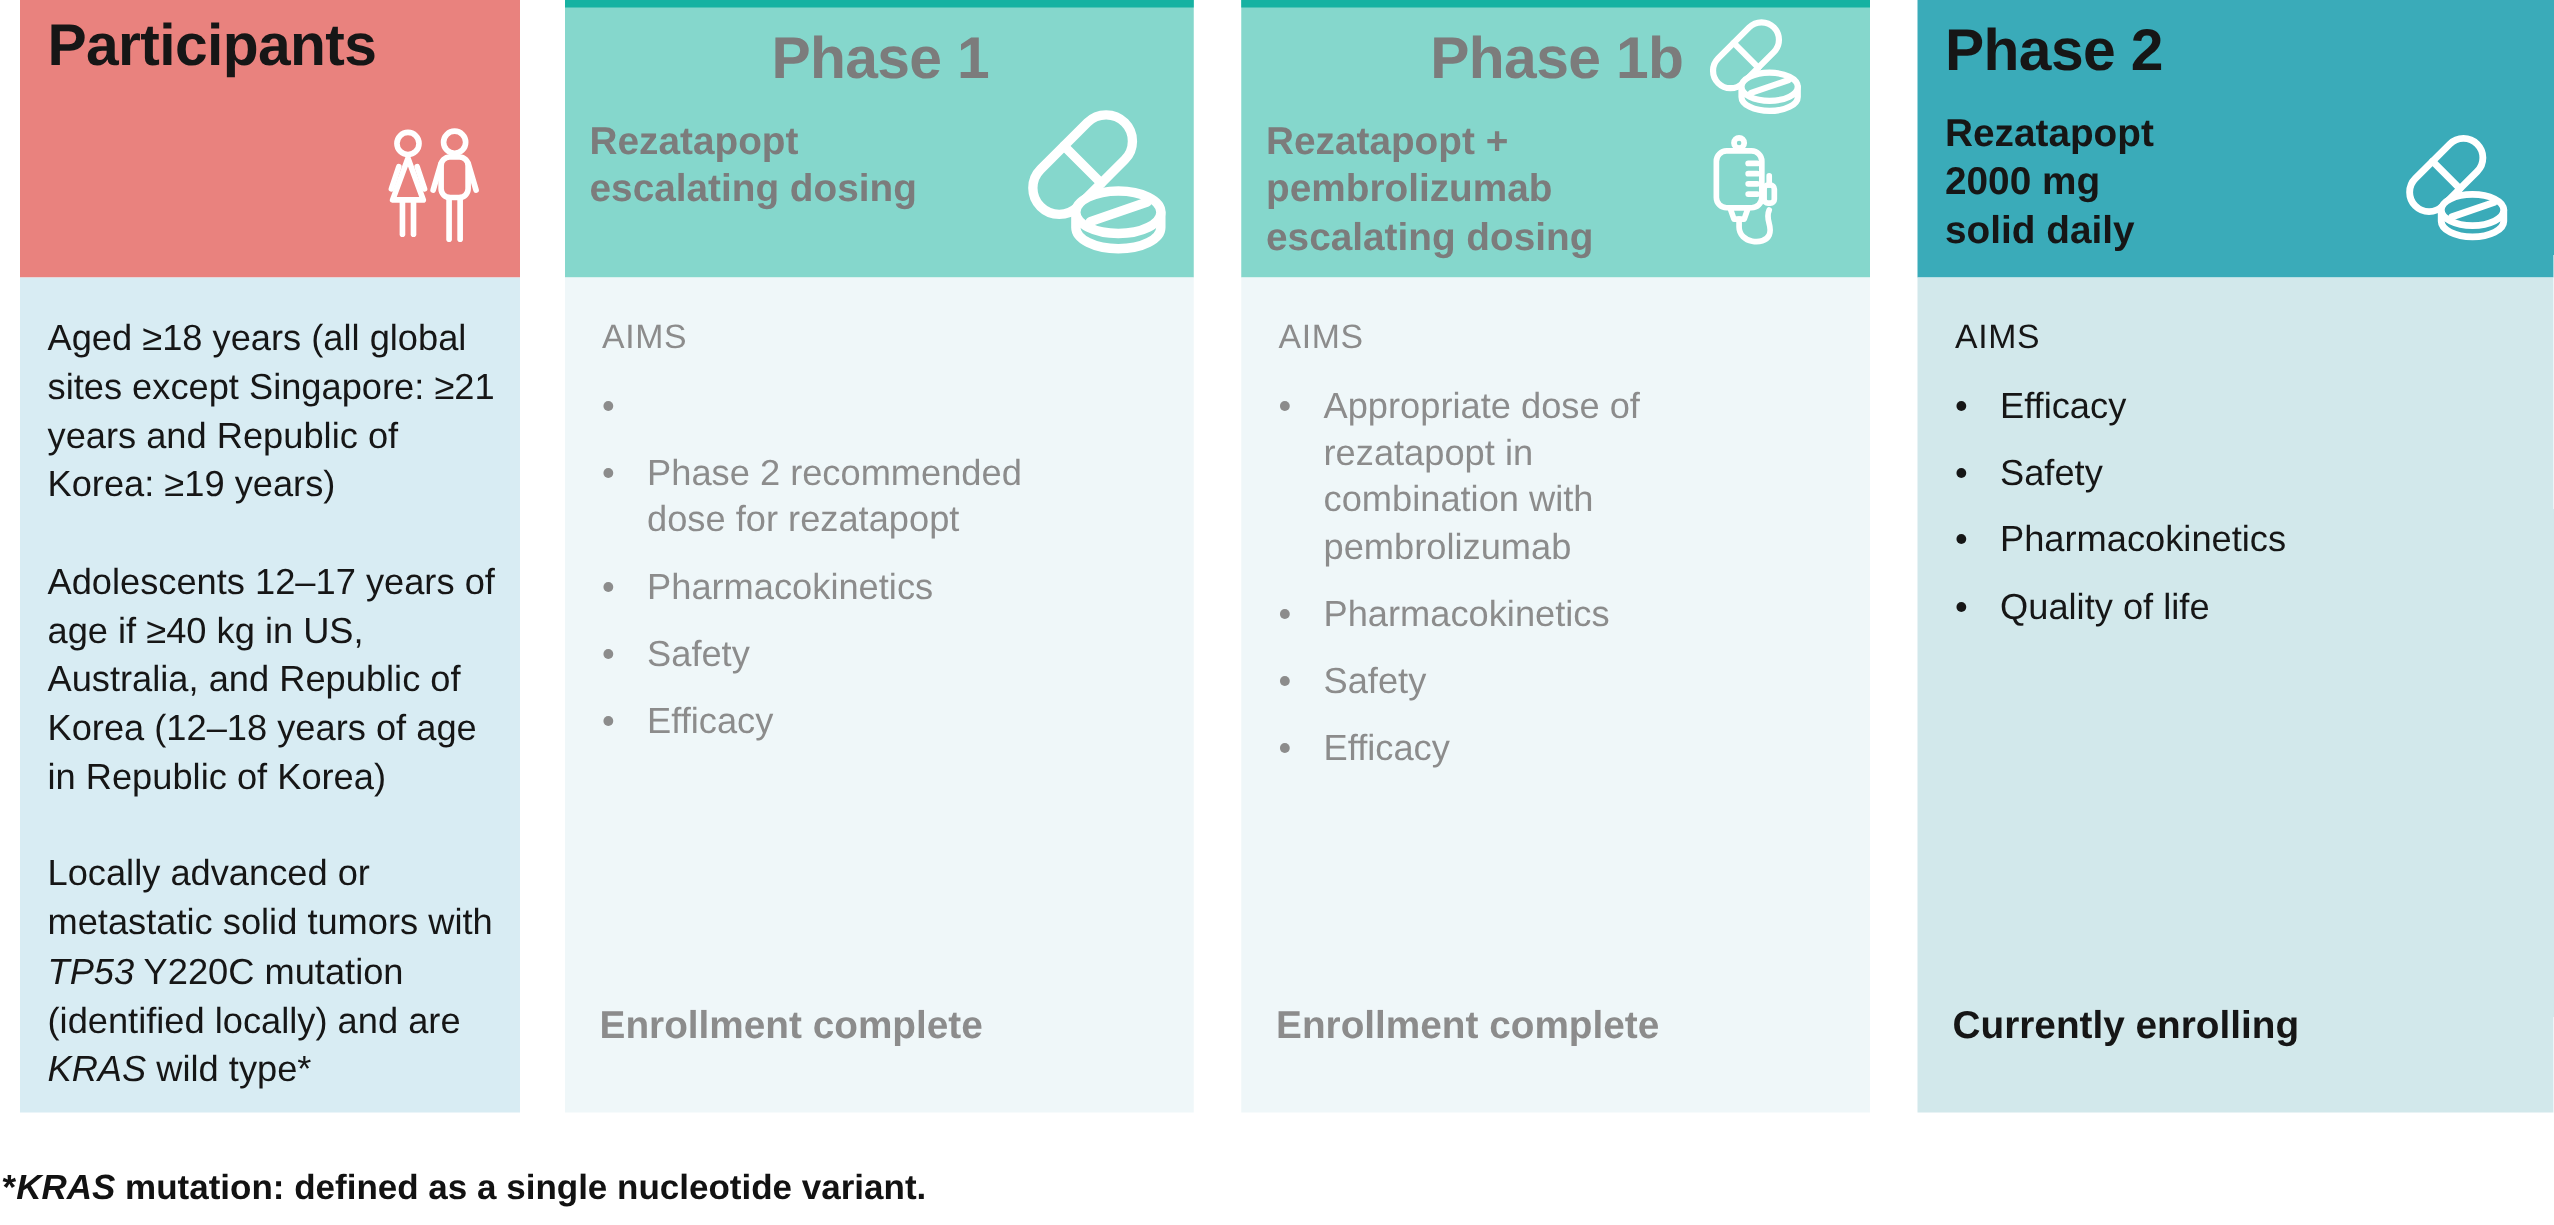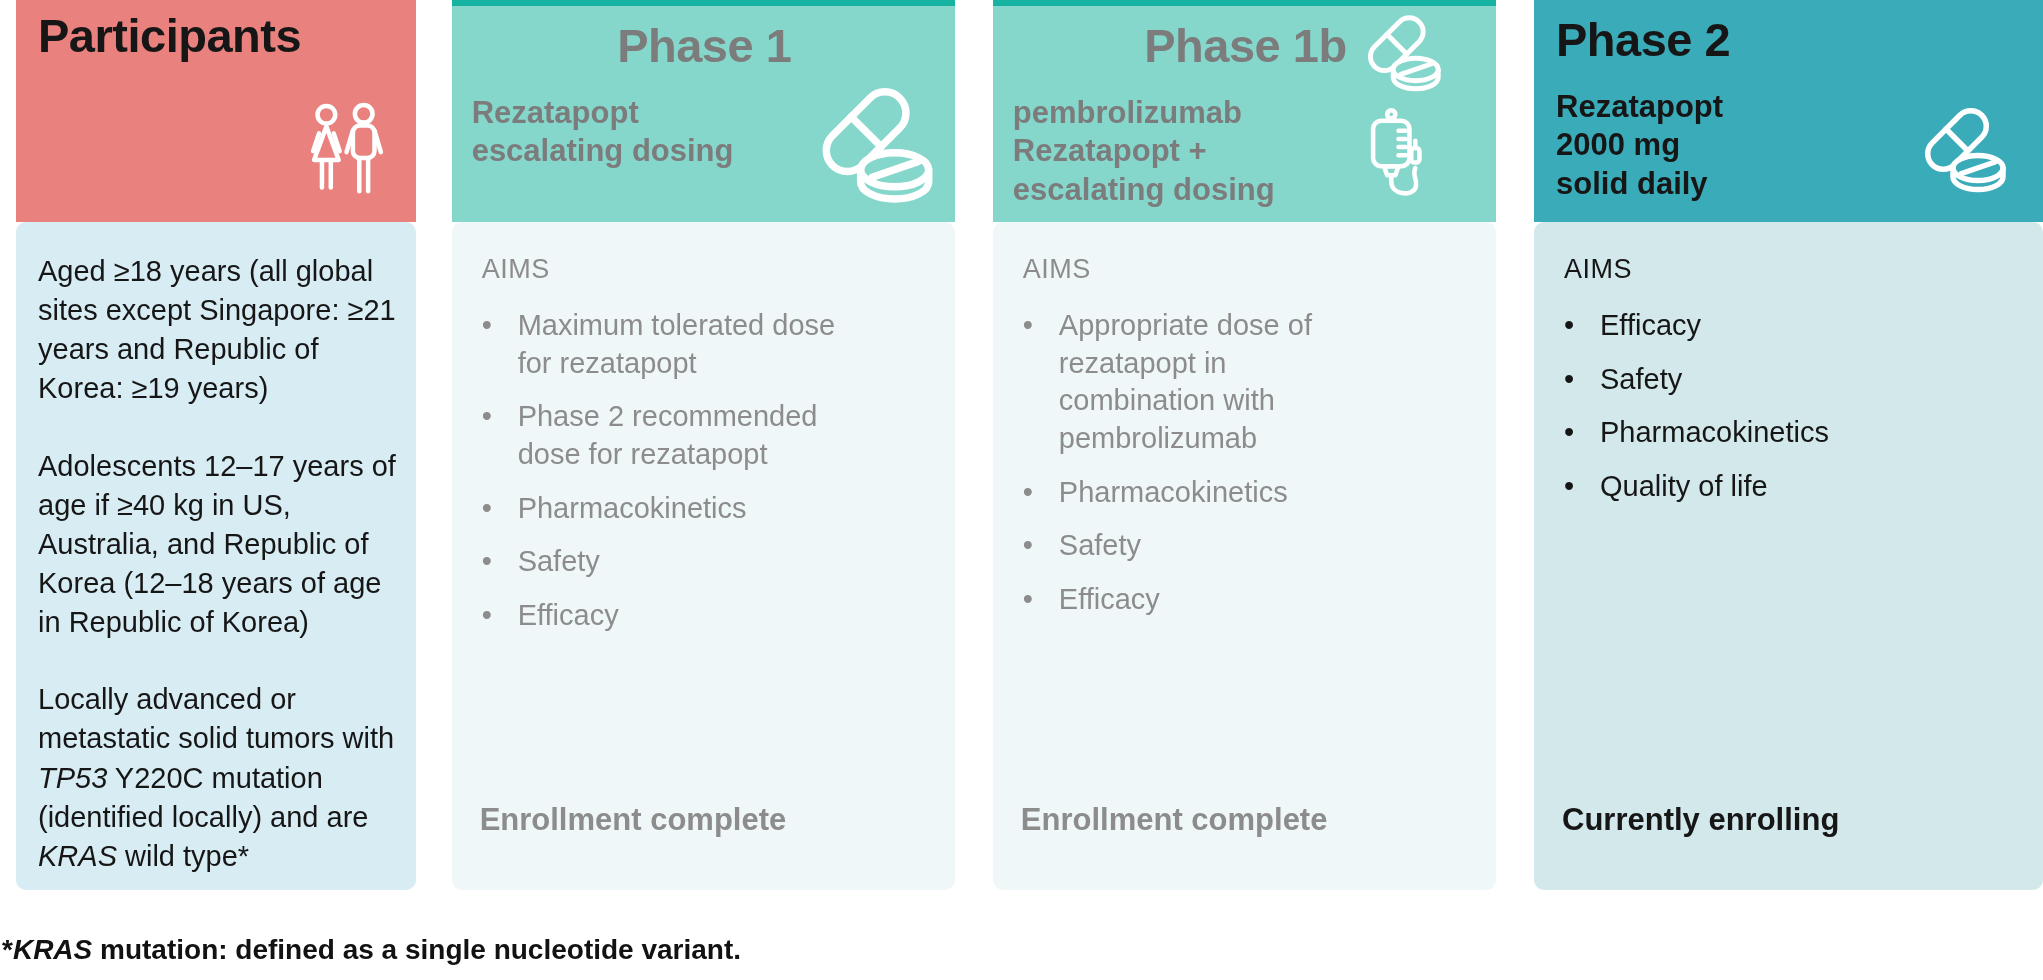--- a/index.html
+++ b/index.html
@@ -18,21 +18,21 @@
   .phase1 .header,.phase1b .header{background:var(--teal-header,#85D7CC);padding:20px 18px 0 20px;--icon-bg:var(--teal-header,#85D7CC);}
   .phase2 .header{background:var(--phase2-header,#3AABB9);padding:14px 18px 0 22px;--icon-bg:var(--phase2-header,#3AABB9);}
 
   .title{font-size:47px;font-weight:800;letter-spacing:-0.5px;line-height:1.12;}
   .participants .title,.phase2 .title{color:var(--ink,#161616);}
   .phase1 .title,.phase1b .title{color:var(--gray-title,#7C7C7C);text-align:center;}
   .subtitle{margin-top:21px;font-size:31px;font-weight:700;line-height:1.25;}
   .phase1 .subtitle,.phase1b .subtitle{color:var(--gray-title,#7C7C7C);}
   .phase2 .subtitle{color:var(--ink,#161616);}
 
-  .body{position:relative;height:668px;box-sizing:border-box;border-radius:10px;}
+  .body{position:relative;height:668px;box-sizing:border-box;}
   .participants .body{background:var(--participants-body,#D8ECF3);padding:30px 18px 0 22px;}
   .phase1 .body,.phase1b .body{background:var(--phase-body,#EFF7F9);padding:32px 20px 0 30px;}
   .phase2 .body{background:var(--phase2-body,#D2E8EB);padding:32px 20px 0 30px;}
 
   .paras p{margin:0 0 38px 0;font-size:29px;line-height:1.35;color:var(--ink,#161616);}
   .paras .it{font-style:italic;}
 
   .aims-label{font-size:27px;font-weight:400;letter-spacing:0.5px;}
   .phase1 .aims-label,.phase1b .aims-label{color:var(--gray-text,#8C8C8C);}
   .phase2 .aims-label{color:var(--ink,#161616);}
@@ -112,21 +112,20 @@
             <ellipse cx="63" cy="66" rx="25" ry="12.5" fill="var(--icon-bg)"></ellipse>
             <line x1="46.5" y1="71.5" x2="80" y2="60"></line>
           </g>
         </svg>
       </div>
       <div class="body">
         <div class="aims-label">AIMS</div>
         <ul class="aims">
             <li>
               <span class="marker">•</span>
-              <span class="aims-text">Maximum tolerated dose for rezatapopt</span>
             </li>
             <li>
               <span class="marker">•</span>
               <span class="aims-text">Phase 2 recommended dose for rezatapopt</span>
             </li>
             <li>
               <span class="marker">•</span>
               <span class="aims-text">Pharmacokinetics</span>
             </li>
             <li>
@@ -140,22 +139,22 @@
           </ul>
         <div class="status">Enrollment complete</div>
       </div>
     </div>
 
     <div class="col col-phase1b phase1b">
       <div class="header">
         <div class="header-strip"></div>
         <div class="title">Phase 1b</div>
         <div class="subtitle">
+            <div>Rezatapopt +</div>
             <div>pembrolizumab</div>
-            <div>Rezatapopt +</div>
             <div>escalating dosing</div>
           </div>
         <div class="icon-stack">
           <svg class="pills-icon" viewBox="0 0 100 100">
             <g stroke="#ffffff" fill="none" stroke-width="5.5" stroke-linecap="round" stroke-linejoin="round">
               <g transform="rotate(-45 42 38)">
                 <rect x="7" y="22.5" width="70" height="31" rx="15.5"></rect>
                 <line x1="42" y1="22.5" x2="42" y2="53.5"></line>
               </g>
               <path d="M38 66 v9 a25 12.5 0 0 0 50 0 v-9" fill="var(--icon-bg)"></path>

